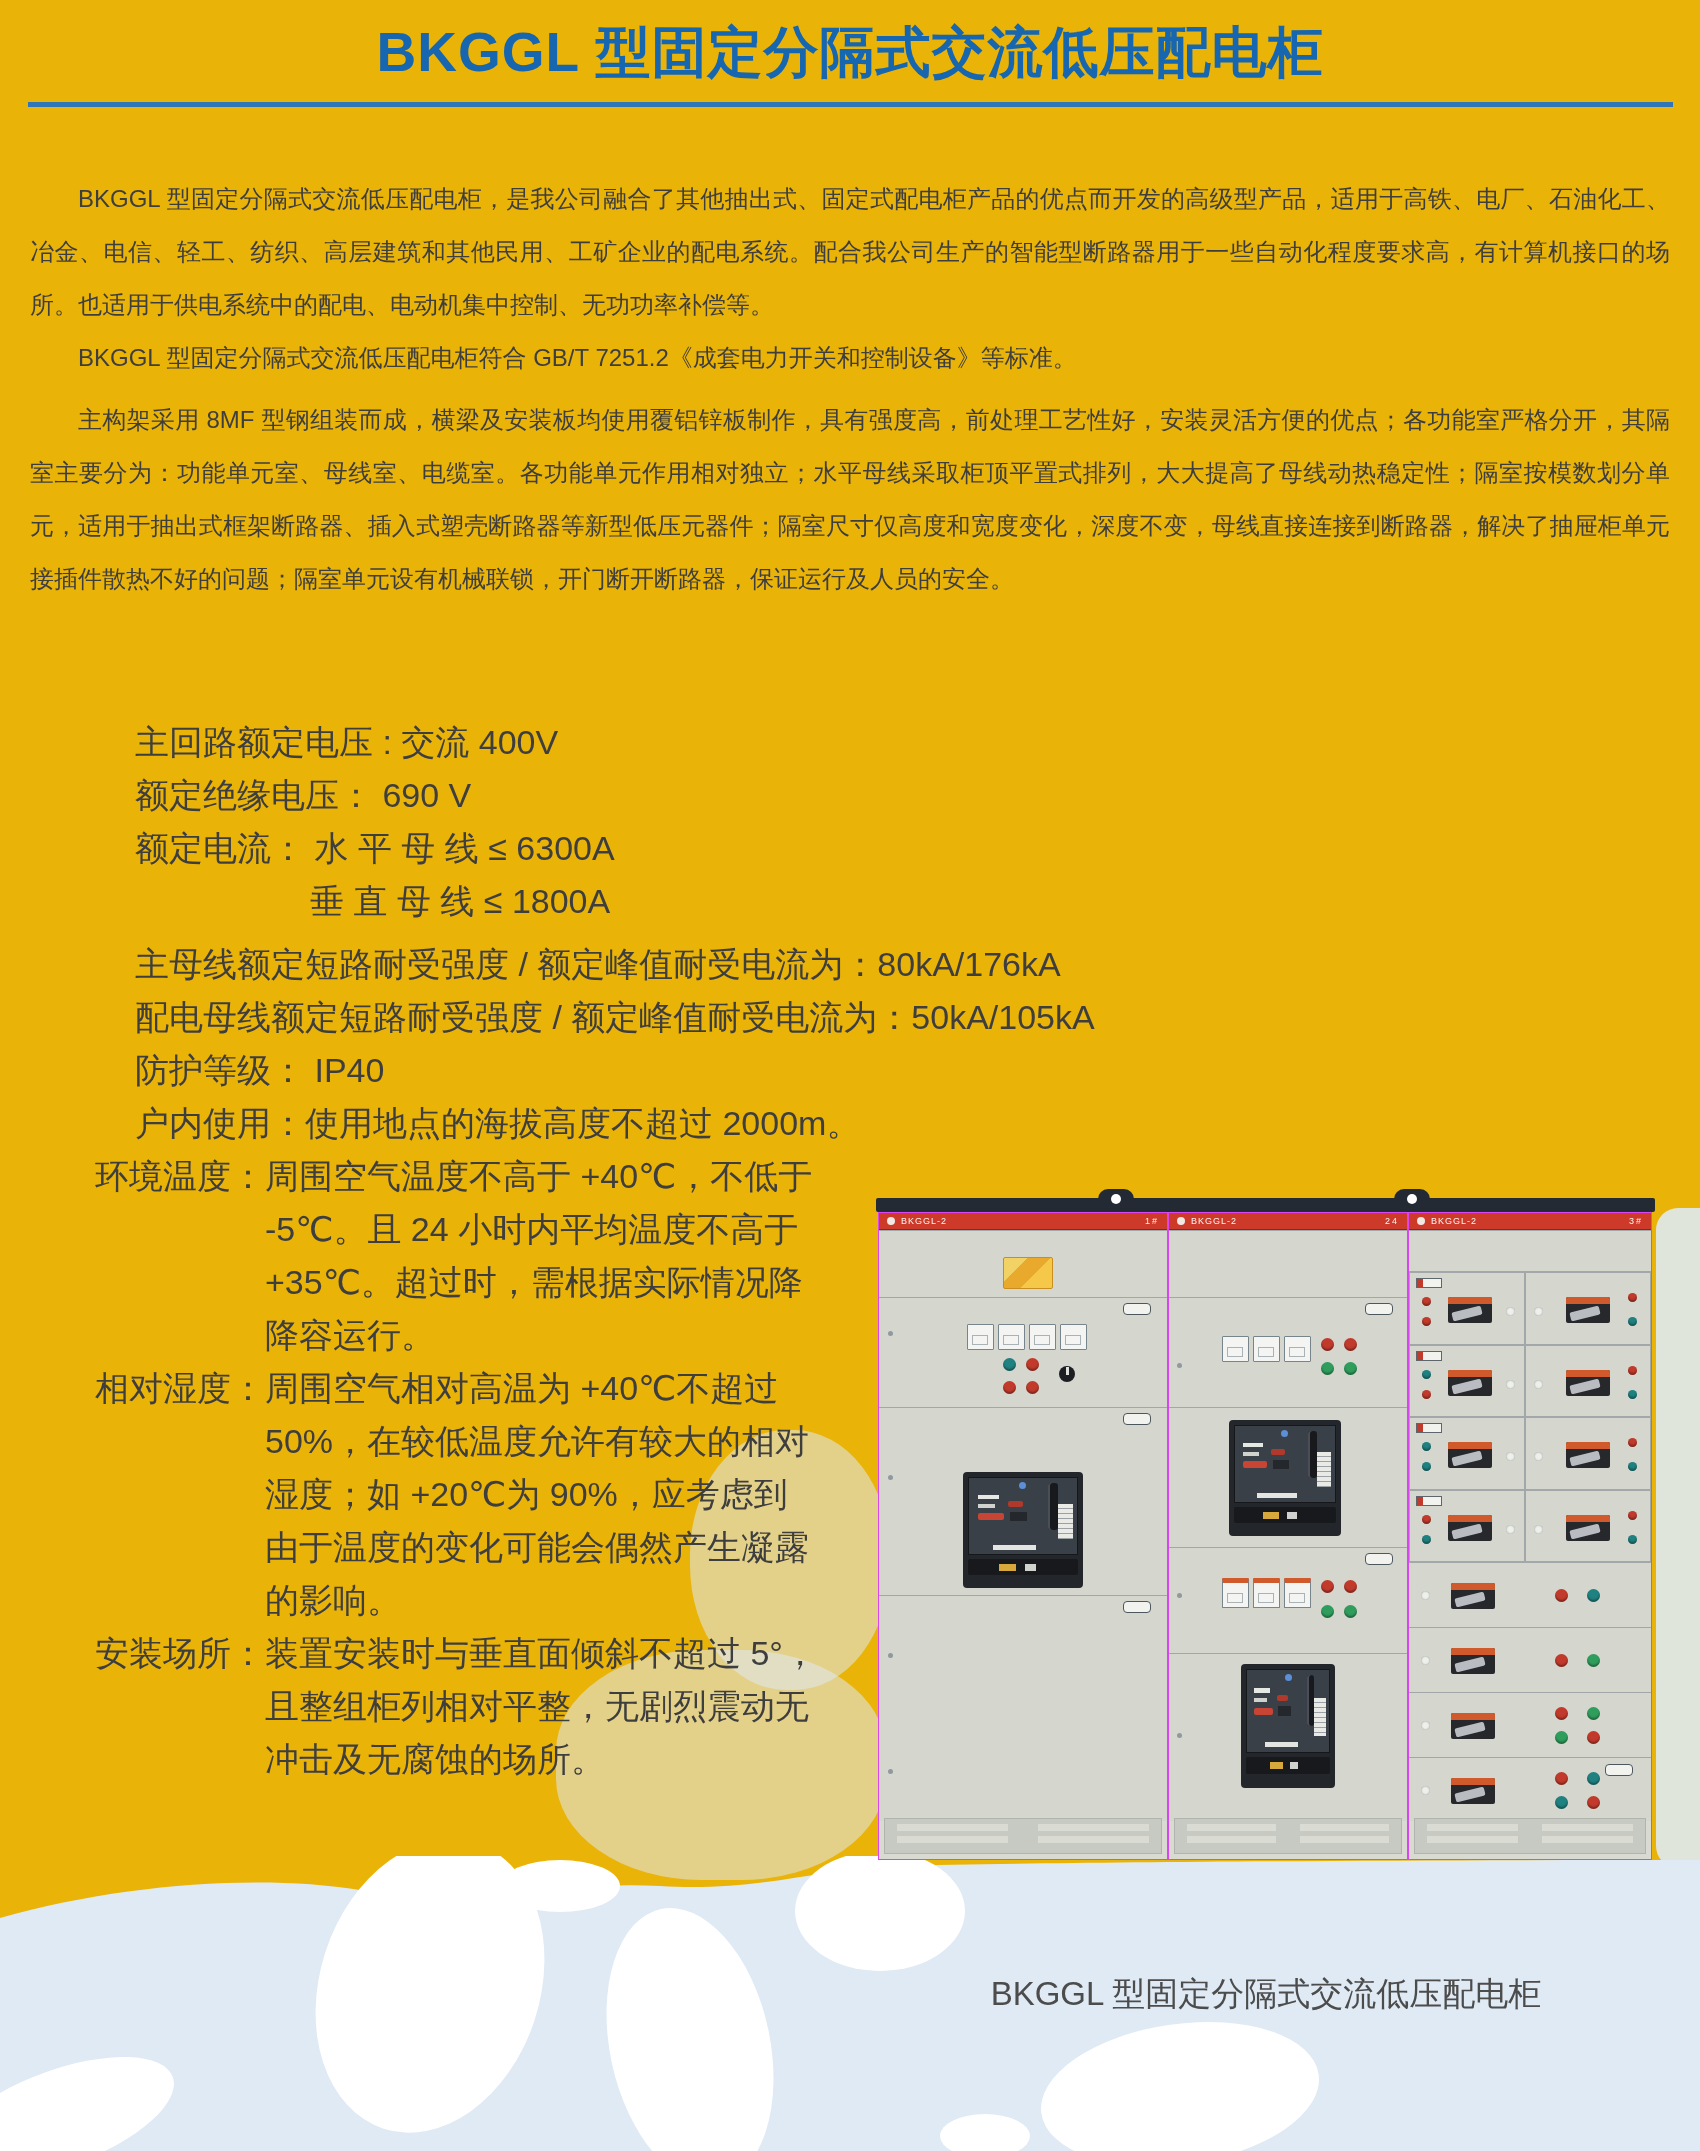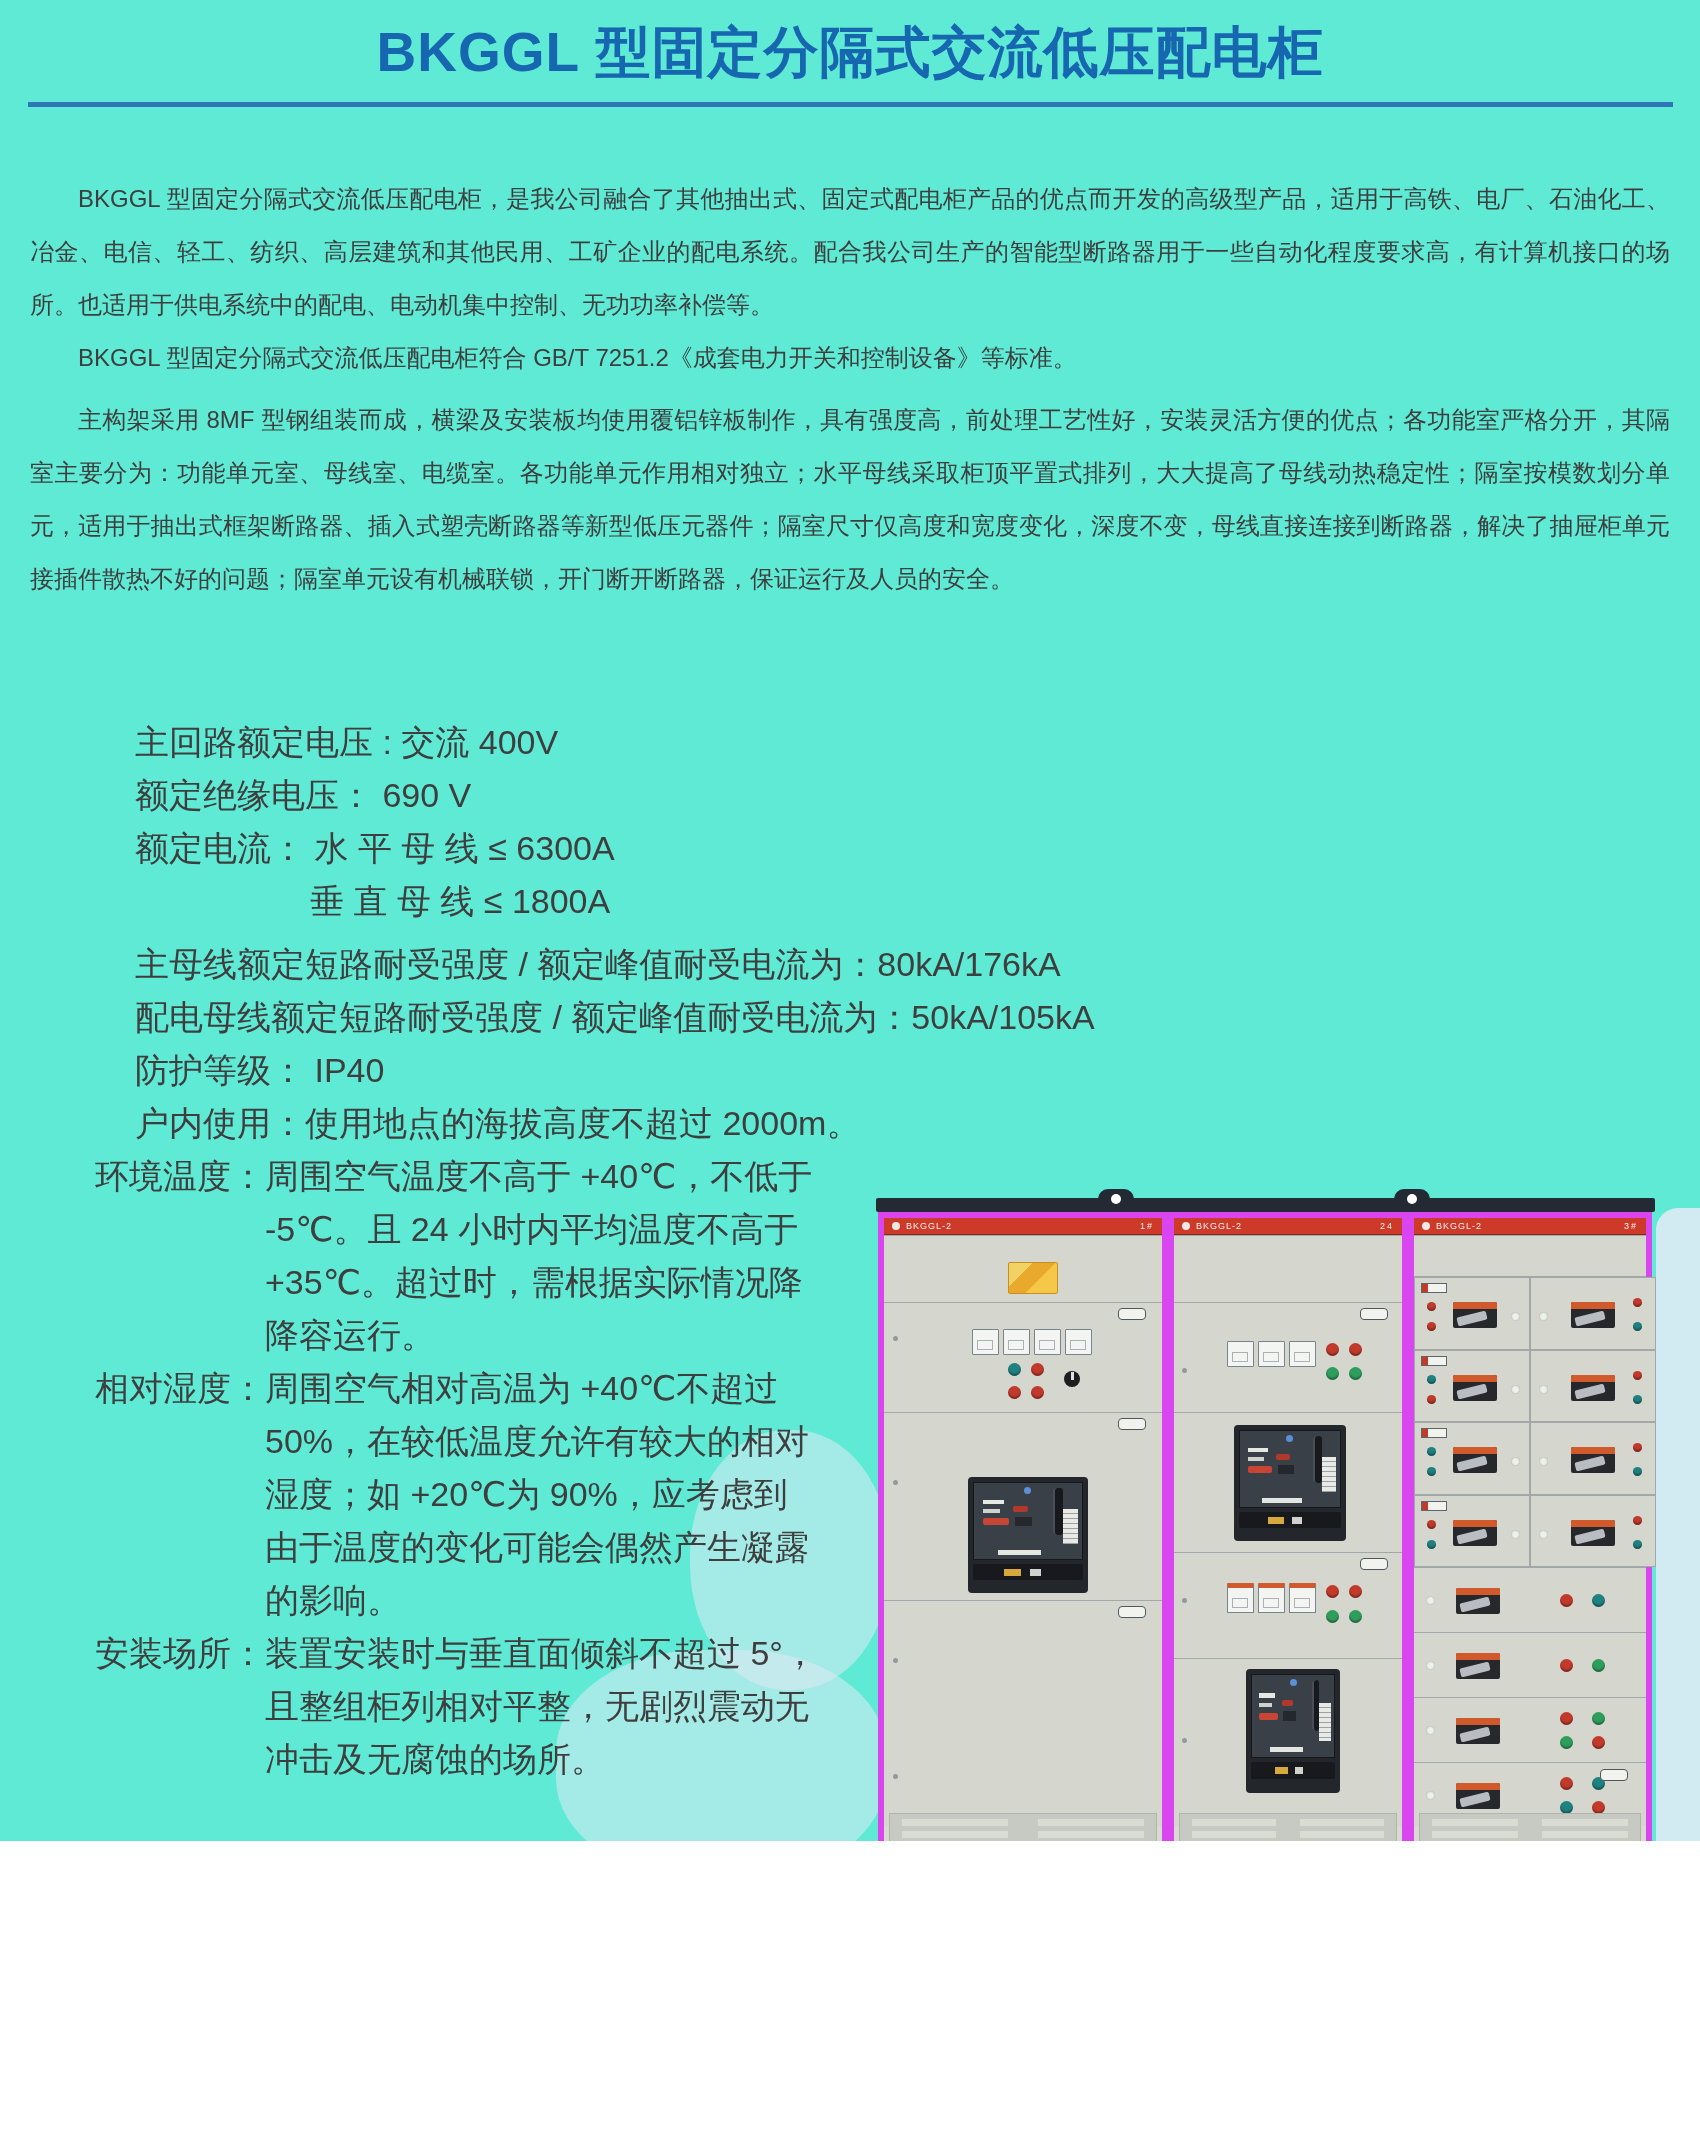--- a/index.html
+++ b/index.html
@@ -1,17 +1,17 @@
 <!DOCTYPE html>
 <html style="--c-band: #cd3a29; --c-rail: #232a33; --c-body: #d9dbd3; --c-panel: #d5d7cf; --c-orange: #d05a2c; --c-red: #c23a2c; --c-green: #2f9d5c; --c-teal: #1f8180; --c-blue: #3f6fae; --c-title: #1766b0; --c-rule: #2f76b8; --c-text: #3e3e3e; --c-map: #dfeaf4;"><head>
 <meta charset="utf-8">
 <style>
   html,body{margin:0;padding:0;background:#ffffff;}
   body{font-family:"Liberation Sans","DejaVu Sans",sans-serif;}
-  #page{position:relative;width:1700px;height:1841px;background:#5eead4;overflow:hidden;}
+  #page{position:relative;width:1700px;height:2151px;background:#eab308;overflow:hidden;}
 
   
   .page-title{position:absolute;left:0;top:16px;width:1700px;margin:0;text-align:center;
     font-size:55px;font-weight:700;letter-spacing:1px;color:var(--c-title,#1766b0);z-index:3;}
   .title-rule{position:absolute;left:28px;top:102px;width:1645px;height:5px;
     background:var(--c-rule,#2f76b8);z-index:3;}
   .body-text{position:absolute;left:30px;top:172px;width:1640px;font-size:24px;line-height:53px;
     color:var(--c-text,#3e3e3e);text-align:justify;z-index:2;}
   .body-text p{margin:0;text-indent:2em;}
   .body-text p.p3{margin-top:9px;}
@@ -31,21 +31,21 @@
   .map-svg{position:absolute;left:0;top:1856px;width:1700px;height:295px;z-index:0;}
   .blob{position:absolute;background:var(--c-map,#dfeaf4);z-index:0;}
 
   
   .photo{position:absolute;left:876px;top:1196px;width:780px;height:666px;z-index:2;}
   .rail{position:absolute;left:0;top:2px;width:779px;height:14px;background:var(--c-rail,#232a33);border-radius:2px;}
   .lug{position:absolute;top:-7px;width:36px;height:20px;background:var(--c-rail,#232a33);
     border-radius:10px 10px 0 0;}
   .lug::after{content:"";position:absolute;left:13px;top:5px;width:10px;height:10px;border-radius:50%;background:#fff;}
   .cab{position:absolute;top:16px;height:648px;background:var(--c-body,#d9dbd3);
-    border:6px solid #d946ef;box-sizing:border-box;}
+    border:1px solid #d946ef;box-sizing:border-box;}
   .band{position:absolute;left:0;top:0;width:100%;height:17px;background:var(--c-band,#cd3a29);
     display:flex;align-items:center;box-sizing:border-box;padding:0 8px;border-bottom:1px solid #8a271c;}
   .band-logo{width:8px;height:8px;border-radius:50%;background:#f3e9e4;flex:0 0 8px;margin-right:6px;}
   .band-name{font-size:9px;color:rgba(255,255,255,.95);letter-spacing:1px;white-space:nowrap;}
   .band-no{margin-left:auto;font-size:9px;color:rgba(255,255,255,.95);letter-spacing:2px;white-space:nowrap;}
   .sec{position:absolute;left:0;width:100%;border-top:1px solid #a2a8aa;box-sizing:border-box;
     background:var(--c-panel,#d5d7cf);}
   .slot{position:absolute;width:26px;height:10px;background:#f2f3ef;border:1px solid #4c585e;border-radius:4px;}
   .sticker{position:absolute;left:124px;top:26px;width:48px;height:30px;border-radius:2px;
     background:linear-gradient(135deg,#f2d264 0 30%,#e8a92c 30% 60%,#f5c84a 60%);border:1px solid #c98f1e;}

